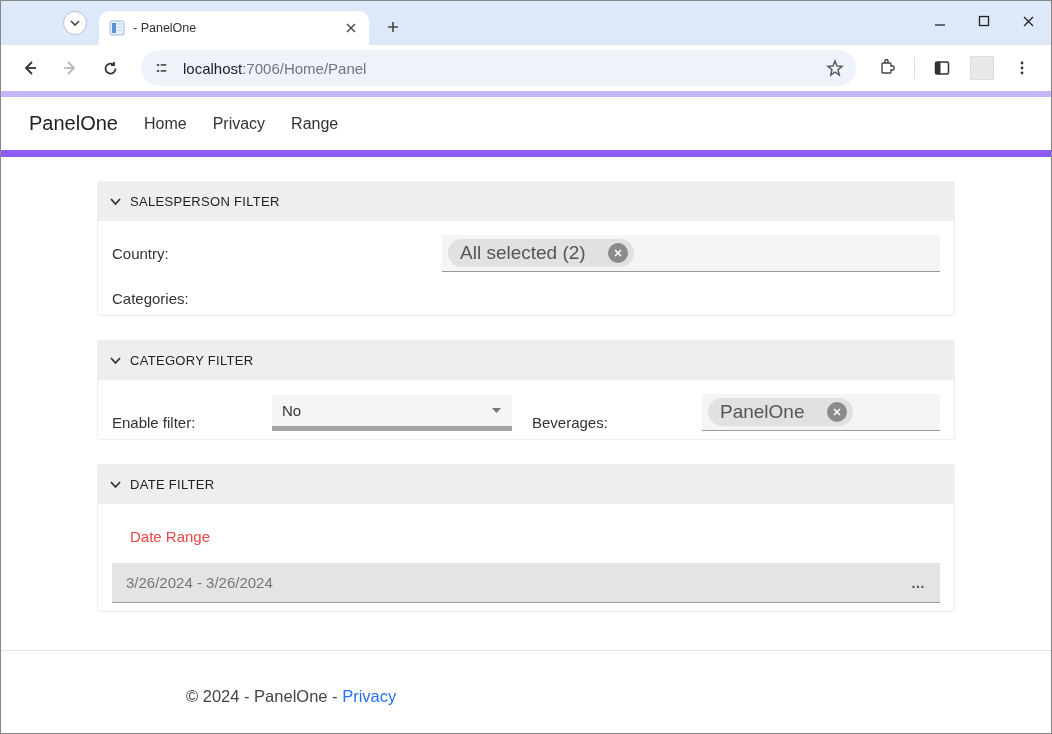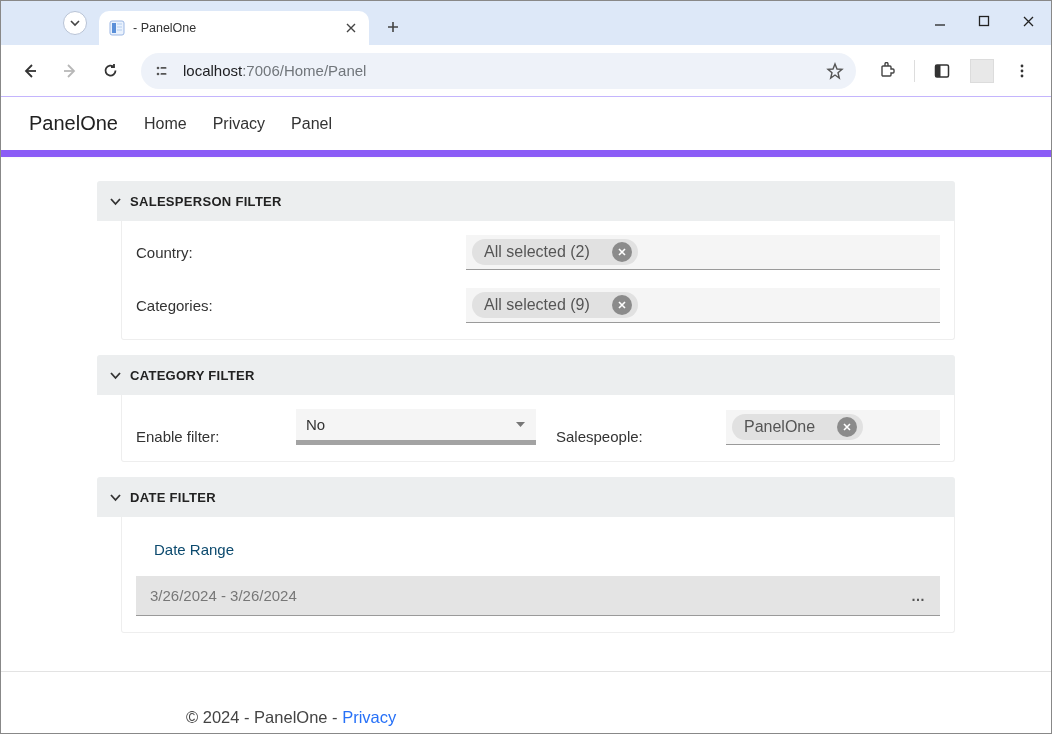--- a/index.html
+++ b/index.html
@@ -10,65 +10,65 @@
   .chrome-top { background:#dde8f8; height:44px; display:flex; align-items:flex-end; position:relative;padding-left:48px; }
   .tab-dropdown { width:24px; height:24px; border-radius:12px; background:#fff; margin:0 12px 10px 14px; display:flex; align-items:center; justify-content:center; border:1px solid #b8c3d6; cursor:pointer;}
   .tab { background:#fff; border-radius:10px 10px 0 0; height:34px; min-width:270px; display:flex; align-items:center; padding:0 10px; position:relative; gap:8px;}
   .tab-favicon { width:16px; height:16px; display:flex; align-items:center; justify-content:center; }
   .tab-title { flex:1; font-size:12.5px; color:#333; white-space:nowrap; overflow:hidden;}
   .tab-close { width:16px; height:16px; display:flex; align-items:center; justify-content:center; cursor:pointer;}
   .new-tab { width:28px; height:28px; display:flex; align-items:center; justify-content:center; margin:0 0 4px 10px; cursor:pointer; border-radius:14px;}
   .win-controls { position:absolute; right:6px; top:6px; display:flex; gap:10px;}
   .win-btn { width:34px; height:28px; display:flex; align-items:center; justify-content:center; cursor:pointer;}
 
-  .toolbar { height:52px; background:#fff; border-bottom:1px solid #c4b5fd; display:flex; align-items:center; padding:0 12px; gap:6px;}
+  .toolbar { height:52px; background:#fff; border-bottom:6px solid #c4b5fd; display:flex; align-items:center; padding:0 12px; gap:6px;}
   .nav-btn { width:34px; height:34px; border-radius:17px; display:flex; align-items:center; justify-content:center; cursor:pointer;}
   .nav-btn.disabled { opacity:0.35; cursor:default;}
   .omnibox { flex:1; background:#eef2f9; height:36px; border-radius:18px; display:flex; align-items:center; padding:0 10px; gap:10px; margin:0 8px;}
   .site-chip { width:22px; height:22px; border-radius:4px; display:flex; align-items:center; justify-content:center;}
   .omnibox-text { flex:1; font-size:15px; color:#202124; white-space:nowrap; overflow:hidden;}
   .omnibox-text .muted { color:#71767b;}
   .star { width:22px; height:22px; display:flex; align-items:center; justify-content:center; cursor:pointer;}
   .ext-btn, .collapse-btn, .profile, .menu-btn { width:34px; height:34px; display:flex; align-items:center; justify-content:center; cursor:pointer;}
   .vline { width:1px; height:22px; background:#ddd; margin:0 4px;}
   .profile-sq { width:24px; height:24px; background:#e8e8e8; border:1px solid #dcdcdc;}
 
   
   .page { height:calc(734px - 44px - 52px - 2px); overflow:auto; background:#fff;}
   .navbar { height:60px; display:flex; align-items:center; padding:0 28px; gap:26px; border-bottom:7px solid #8b5cf6; box-shadow:0 1px 2px rgba(0,0,0,0.03); background:#fff;}
   .brand { font-size:20px; font-weight:500; color:#222; cursor:pointer;}
   .navlink { font-size:16px; color:#333; cursor:pointer;}
   .content-wrap { max-width:870px; margin:24px auto 0; padding:0 6px;}
 
   .panel-header { background:#eceeef; height:40px; display:flex; align-items:center; padding:0 12px; gap:8px; border-radius:3px 3px 0 0; cursor:pointer;}
-  .panel-header.mt { margin-top:15px;}
-  .panel-header-title { font-size:13px; font-weight:700; letter-spacing:0.3px; color:#222;}
-  .panel-body { border:1px solid #eee; border-top:none; border-radius:0 0 3px 3px; padding:14px 14px 16px; background:#fff;margin-left:24px;}
+  .panel-header.mt { margin-top:24px;}
+  .panel-header-title { font-size:13px; font-weight:400; letter-spacing:0.3px; color:#222;}
+  .panel-body { border:1px solid #eee; border-top:none; border-radius:0 0 3px 3px; padding:14px 14px 8px; background:#fff;}
 
   .row { display:flex; align-items:center; margin-bottom:18px;}
   .row:last-child { margin-bottom:0;}
   .lbl { width:330px; font-size:15px; color:#333;}
   .control { flex:1;}
 
   
   .ms { background:#f5f5f5; border-bottom:1px solid #9a9a9a; padding:4px 6px; min-height:34px; display:flex; align-items:center; gap:6px; cursor:text; width:100%;}
-  .chip { background:#e1e1e1; border-radius:999px; display:inline-flex; align-items:center; padding:3px 6px 3px 12px; gap:22px; font-size:16px; color:#555;}
+  .chip { background:#e1e1e1; border-radius:999px; display:inline-flex; align-items:center; padding:3px 6px 3px 12px; gap:22px; font-size:19px; color:#555;}
   .chip-x { width:20px; height:20px; border-radius:10px; background:#8b8b8b; display:flex; align-items:center; justify-content:center; cursor:pointer;}
 
   
   .dd { background:#f5f5f5; border-bottom:5px solid #a3a3a3; height:36px; display:flex; align-items:center; padding:0 10px; cursor:pointer; justify-content:space-between; width:240px;}
   .dd-val { font-size:15px; color:#333;}
 
   
   .row-cat { display:flex; align-items:flex-end;}
   .row-cat .lbl-sm { width:160px; font-size:15px; color:#333;}
   .row-cat .lbl-cat { width:170px; font-size:15px; color:#333; margin-left:20px;}
   .cat-ms { flex:1;}
 
-  .date-label { font-size:15px; color:#0c4a6e; margin:10px 0 18px 18px;}
+  .date-label { font-size:15px; color:#ef4444; margin:10px 0 18px 18px;}
   .date-input { background:#e4e4e4; border-bottom:1px solid #9a9a9a; height:40px; display:flex; align-items:center; padding:0 14px; cursor:pointer; justify-content:space-between;}
   .date-val { font-size:15px; color:#777;}
   .ellips { color:#555; letter-spacing:1px; font-weight:bold; cursor:pointer;}
 
   
   .footer-sep { border-top:1px solid #e3e3e3; margin-top:38px;}
   .footer { max-width:900px; margin:18px auto; padding:18px 0px 0; font-size:16.5px; color:#444;}
   .footer a { color:#2670f7; text-decoration:none; cursor:pointer;}
 
   svg { display:block;}
@@ -182,21 +182,21 @@
         <circle cx="8" cy="13" r="1.4" fill="#333"></circle>
       </svg>
   </div>
 </div>
 
 <div class="page">
   <div class="navbar">
     <div class="brand">PanelOne</div>
     <div class="navlink">Home</div>
     <div class="navlink">Privacy</div>
-    <div class="navlink">Panel</div>
+    <div class="navlink">Range</div>
   </div>
 
   <div class="content-wrap">
 
     <div class="panel-header">
       <span>
           <svg width="13" height="13" viewBox="0 0 13 13">
             <path d="M2 4 L6.5 9 L11 4" fill="none" stroke="#333" stroke-width="1.8"></path>
           </svg>
         </span>
@@ -213,32 +213,20 @@
                   <svg width="10" height="10" viewBox="0 0 10 10">
                     <path d="M2 2 L8 8 M8 2 L2 8" stroke="#fff" stroke-width="1.6"></path>
                   </svg>
                 </span>
             </span>
           </div>
         </div>
       </div>
       <div class="row">
         <div class="lbl">Categories:</div>
-        <div class="control">
-          <div class="ms">
-            <span class="chip">
-              <span>All selected (9)</span>
-              <span class="chip-x">
-                  <svg width="10" height="10" viewBox="0 0 10 10">
-                    <path d="M2 2 L8 8 M8 2 L2 8" stroke="#fff" stroke-width="1.6"></path>
-                  </svg>
-                </span>
-            </span>
-          </div>
-        </div>
       </div>
     </div>
 
     <div class="panel-header mt">
       <span>
           <svg width="13" height="13" viewBox="0 0 13 13">
             <path d="M2 4 L6.5 9 L11 4" fill="none" stroke="#333" stroke-width="1.8"></path>
           </svg>
         </span>
       <span class="panel-header-title">CATEGORY FILTER</span>
@@ -247,21 +235,21 @@
       <div class="row-cat">
         <div class="lbl-sm">Enable filter:</div>
         <div class="dd">
           <span class="dd-val">No</span>
           <span>
               <svg width="11" height="11" viewBox="0 0 11 11">
                 <path d="M1 3 L5.5 8 L10 3 Z" fill="#777"></path>
               </svg>
             </span>
         </div>
-        <div class="lbl-cat">Salespeople:</div>
+        <div class="lbl-cat">Beverages:</div>
         <div class="cat-ms">
           <div class="ms">
             <span class="chip">
               <span>PanelOne</span>
               <span class="chip-x">
                   <svg width="10" height="10" viewBox="0 0 10 10">
                     <path d="M2 2 L8 8 M8 2 L2 8" stroke="#fff" stroke-width="1.6"></path>
                   </svg>
                 </span>
             </span>

